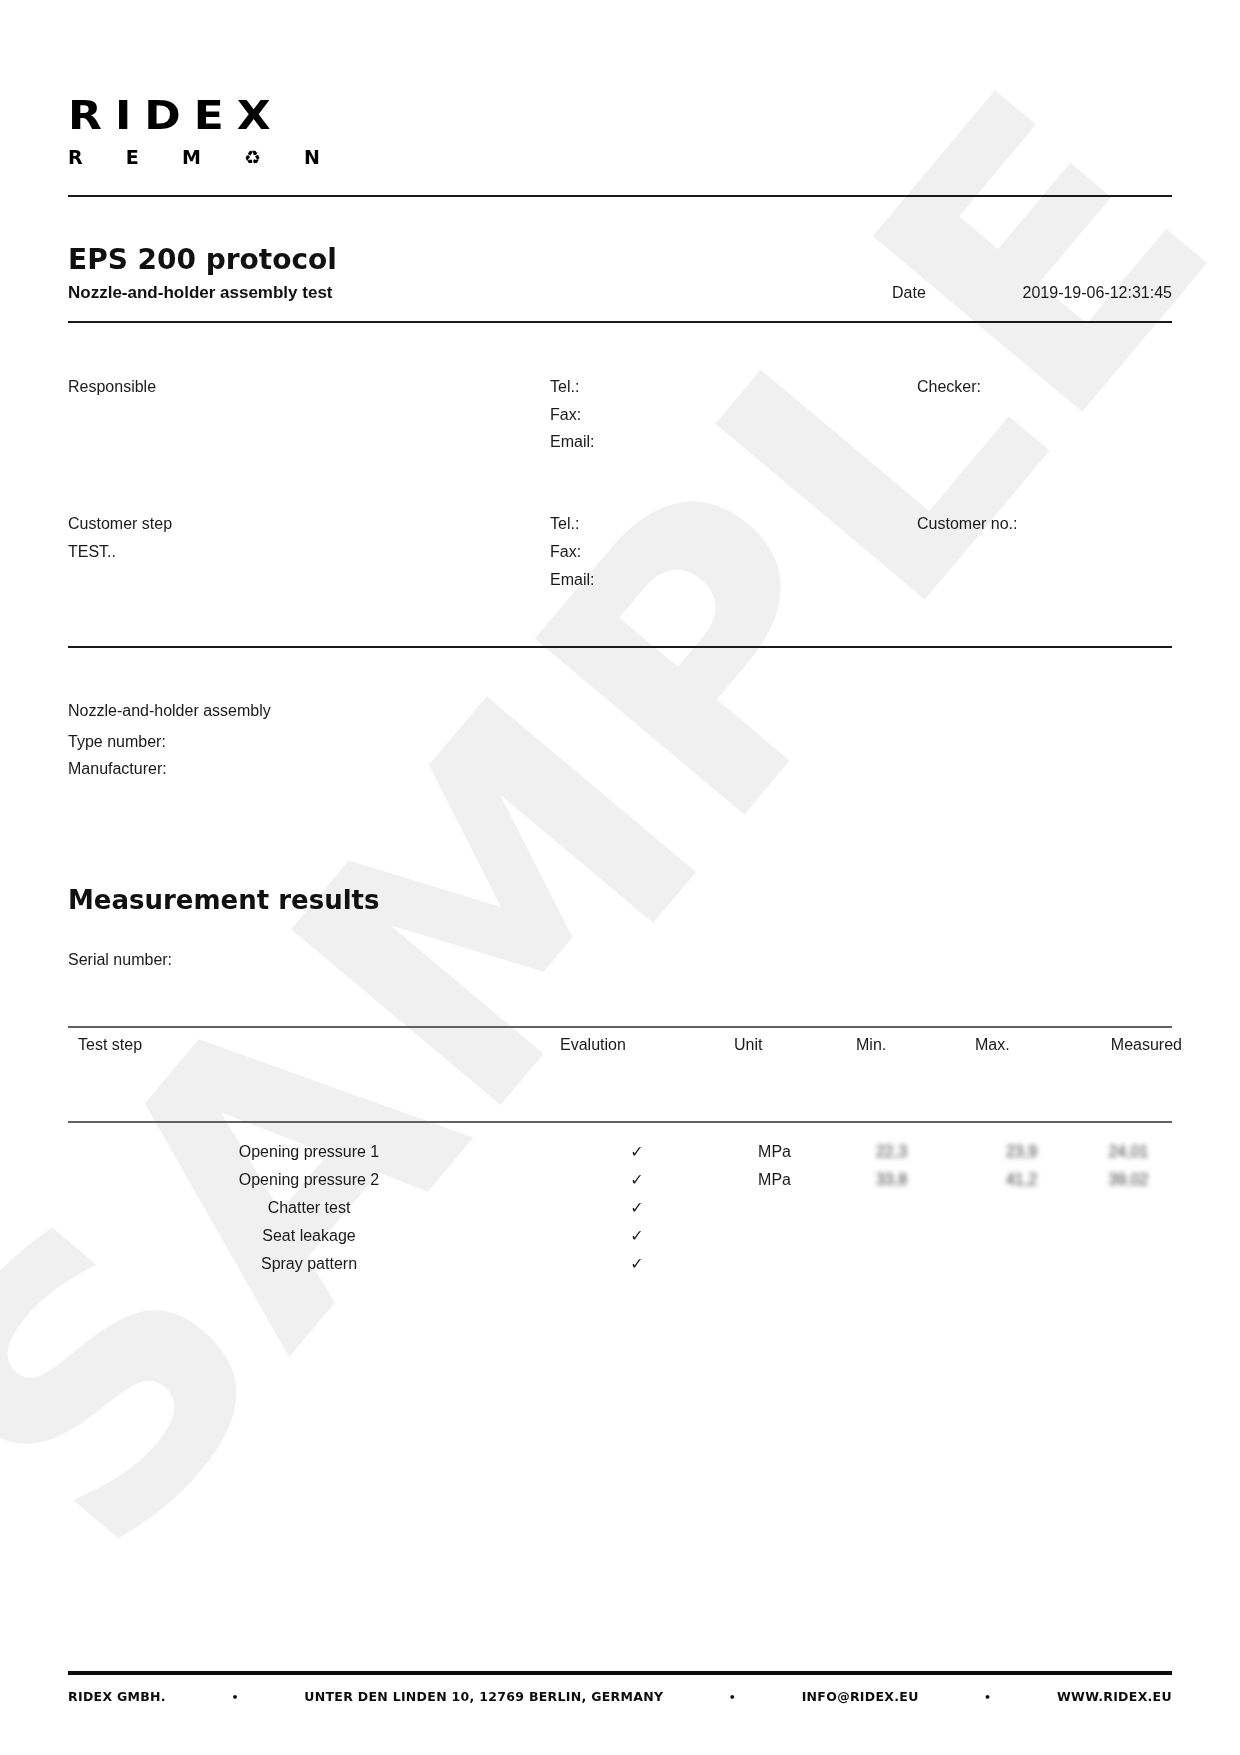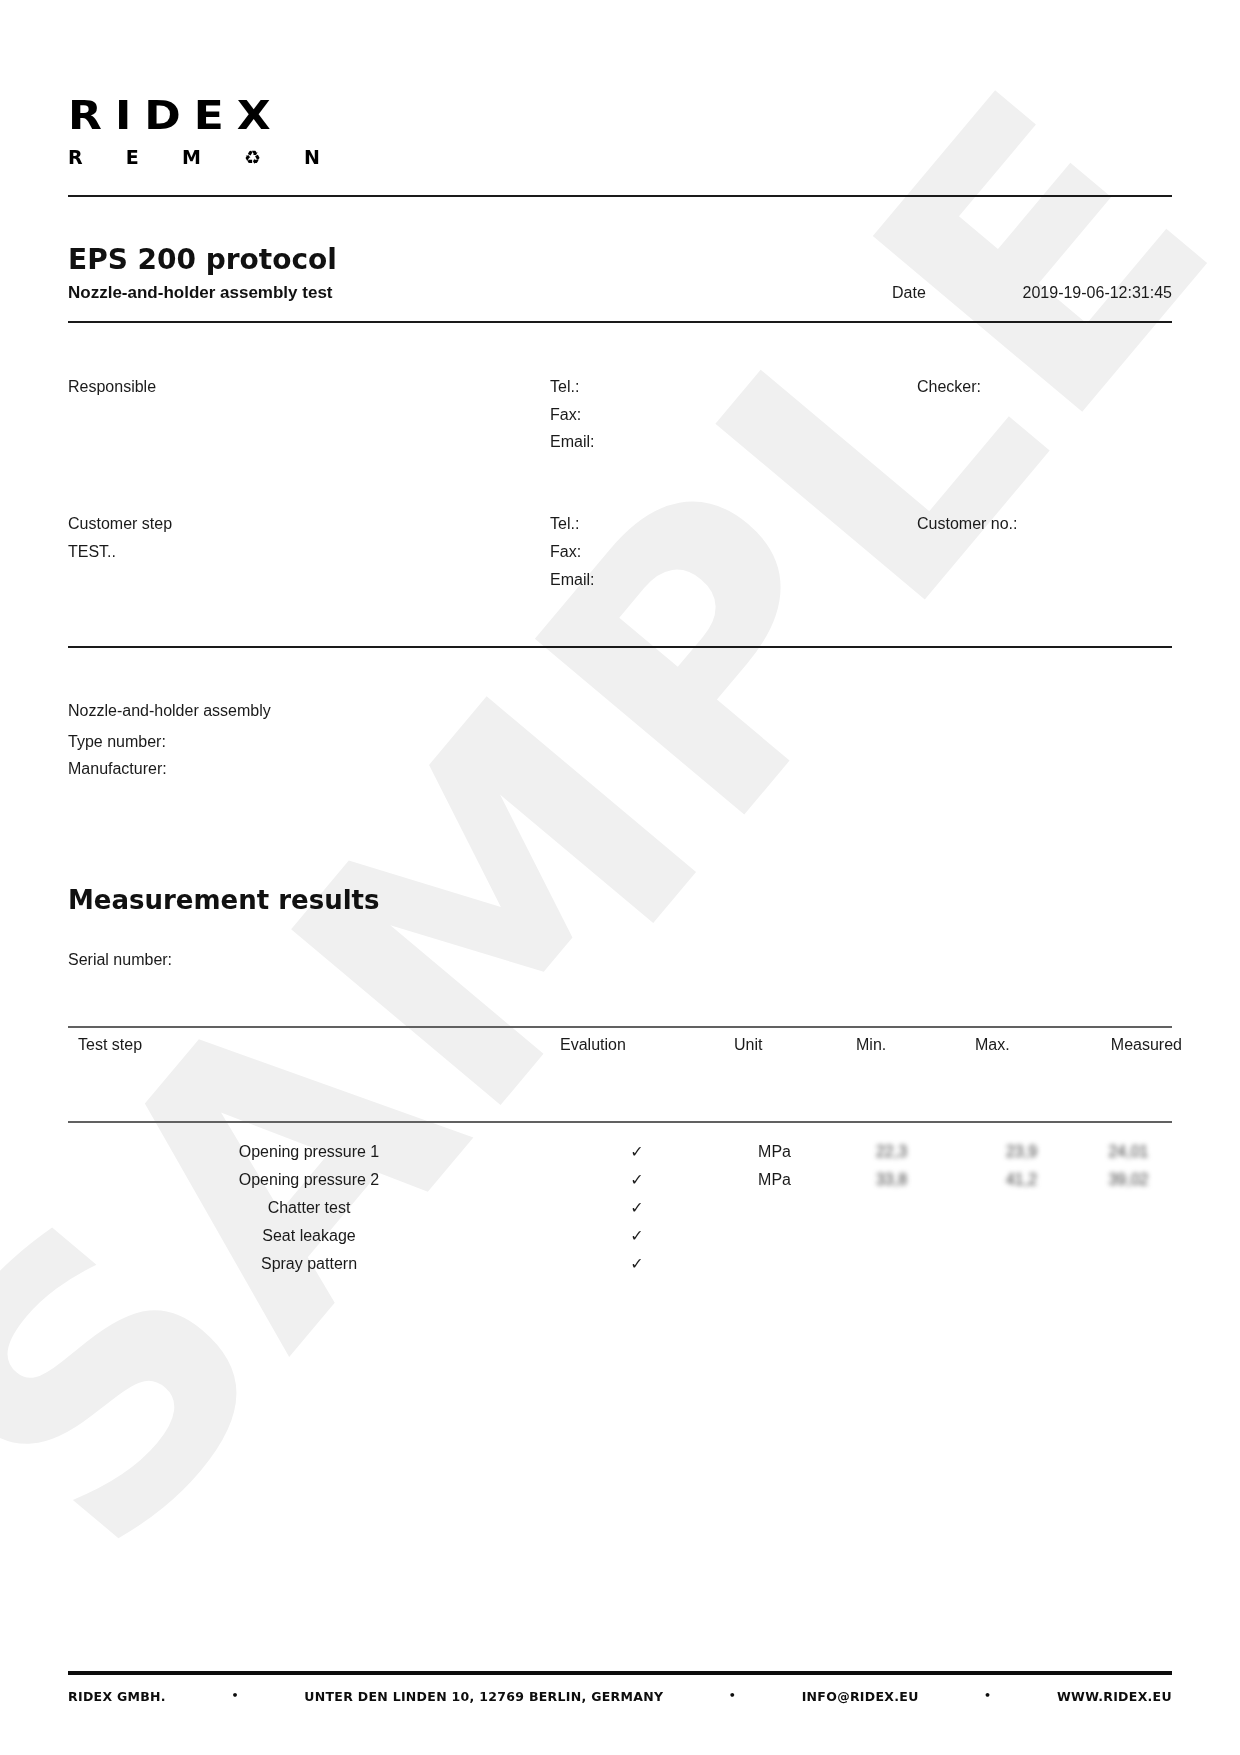--- a/index.html
+++ b/index.html
@@ -43,21 +43,21 @@
   .tgrid { display:grid; grid-template-columns:482px 174px 101px 133px 127px 1fr; align-items:baseline; }
   .thead { left:68px; top:1036px; width:1104px; font-size:16px; color:#1a1a1a;margin-left:10px; }
   .th-min { padding-left:21px; }
   .th-max { padding-left:7px; }
   .th-measured { text-align:right; }
   .tbody { left:68px; top:1142px; width:1104px;text-align:center; }
   .trow { height:28px; font-size:16px; color:#1a1a1a; }
   .blur { filter:blur(2.6px); color:#3c3c3c; }
 
   
-  .footer-row { left:68px; top:1689px; width:1104px; display:flex; justify-content:space-between; align-items:flex-start;
+  .footer-row { left:68px; top:1689px; width:1104px; display:flex; justify-content:space-between; align-items:flex-end;
     font-family:"DejaVu Sans", sans-serif; font-weight:700; font-size:12.5px; letter-spacing:0.3px; color:#0d0d0d; white-space:nowrap; }
   .footer-bullet { font-size:11px; }
 </style>
 </head>
 <body>
 
 <div class="page">
 
   <div class="watermark">SAMPLE</div>
 

